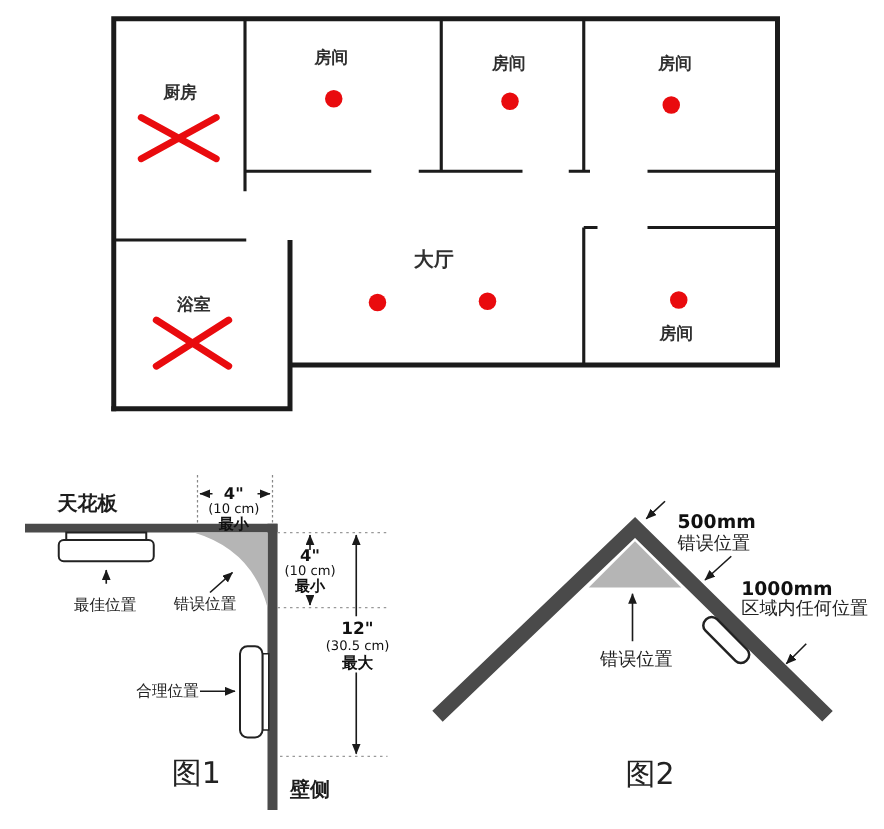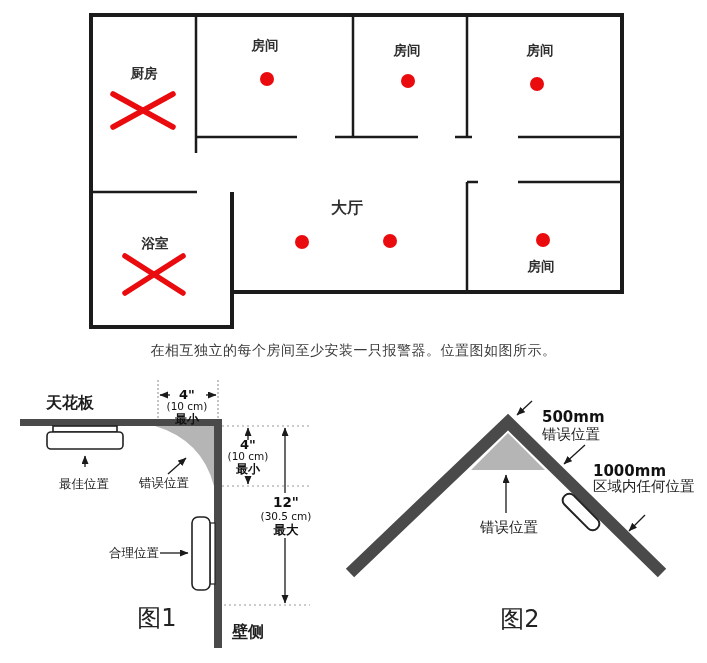--- a/index.html
+++ b/index.html
@@ -55,21 +55,20 @@
 
     <text class="room-lb" x="59" y="68" text-anchor="middle">厨房</text>
     <text class="room-lb" x="180" y="40" text-anchor="middle">房间</text>
     <text class="room-lb" x="322" y="45" text-anchor="middle">房间</text>
     <text class="room-lb" x="455" y="45" text-anchor="middle">房间</text>
     <text class="hall-lb" x="262" y="203" text-anchor="middle">大厅</text>
     <text class="room-lb" x="70" y="238" text-anchor="middle">浴室</text>
     <text class="room-lb" x="456" y="261" text-anchor="middle">房间</text>
   </svg>
 
-  <div class="caption">在相互独立的每个房间至少安装一只报警器。位置图如图所示。</div>
 
   <svg style="left:10px;top:378px;" width="320" height="285" viewBox="0 0 320 285">
     <defs>
       <marker id="ah1" markerUnits="userSpaceOnUse" markerWidth="9" markerHeight="8" refX="8" refY="3.5" orient="auto">
         <path d="M0,0 L8.5,3.5 L0,7 Z" fill="#1a1a1a"></path>
       </marker>
     </defs>
 
     <text class="big-lb" x="60" y="30" text-anchor="middle">天花板</text>
 

